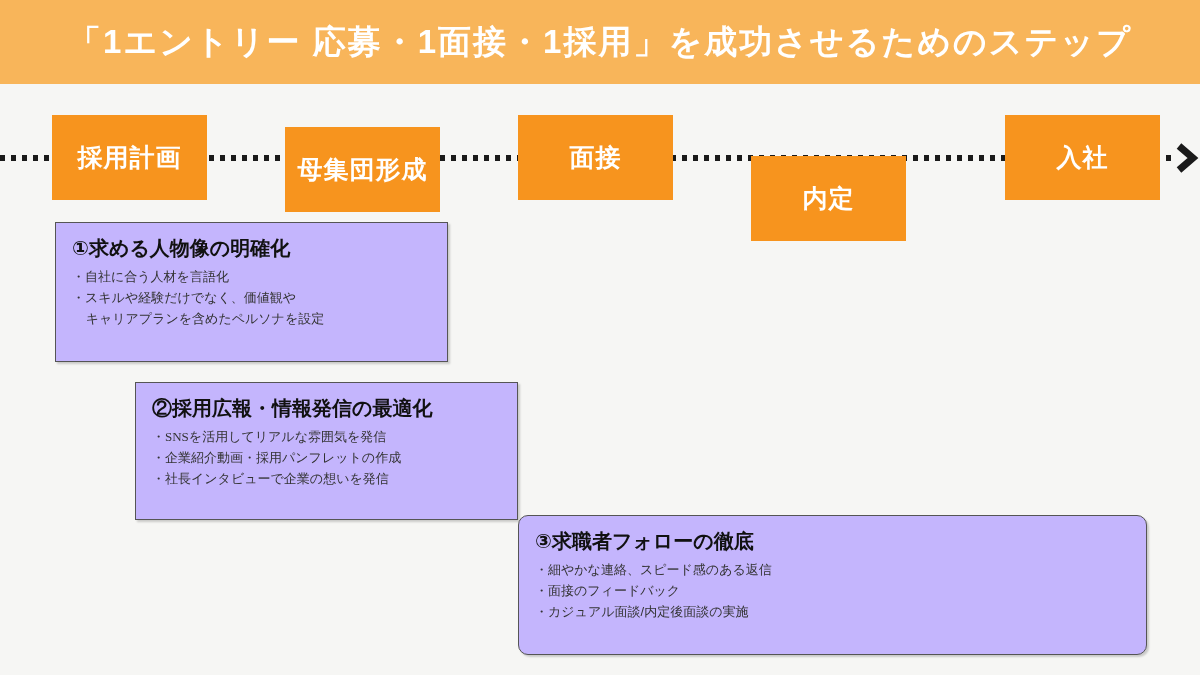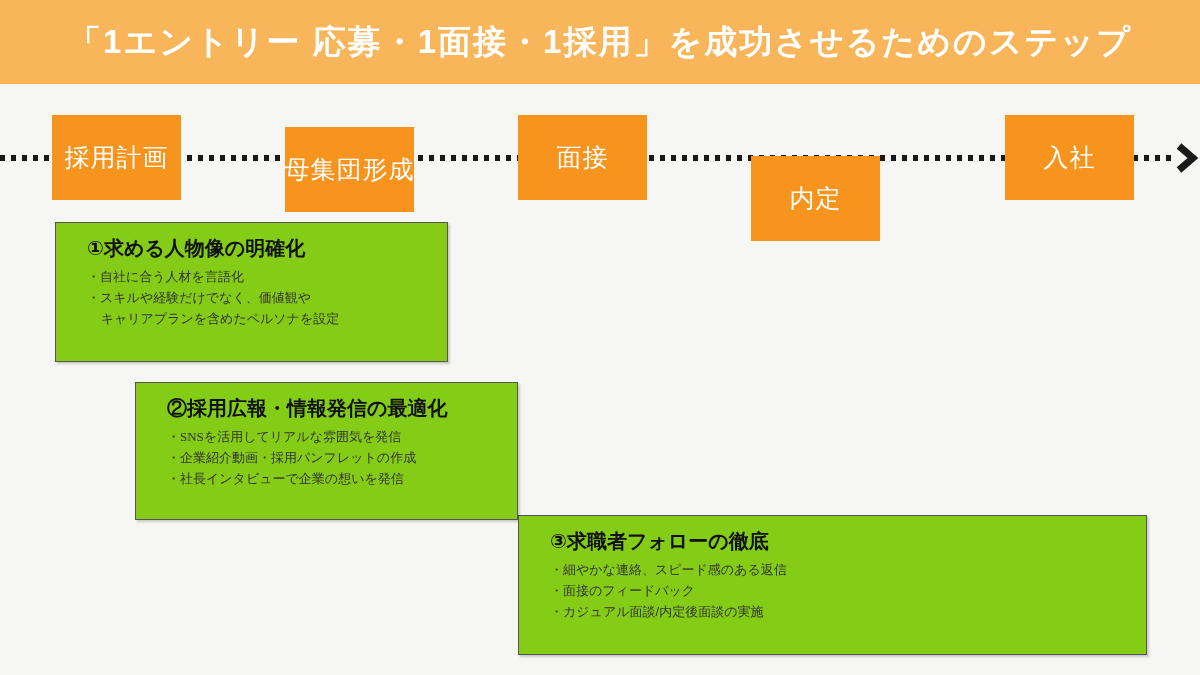--- a/index.html
+++ b/index.html
@@ -46,50 +46,50 @@
   }
   .arrowhead {
     position: absolute;
     left: 1172px; top: 142px;
     width: 28px; height: 32px;
     z-index: 1;
   }
   .step {
     position: absolute;
     top: 115px;
-    width: 129px; height: 85px;
+    width: 155px; height: 85px;
     background: #f7941e;
     color: #ffffff;
     font-size: 25px;
-    font-weight: normal;
+    font-weight: bold;
     letter-spacing: 1px;
     display: flex;
     align-items: center;
     justify-content: center;
     z-index: 2;
     white-space: nowrap;
   }
   .s1 { left: 52px; }
   .s2 { left: 285px; margin-top: 12px; }
   .s3 { left: 518px; }
   .s4 { left: 751px; margin-top: 41px; }
   .s5 { left: 984px; margin-left: 21px; }
 
   
   .dbox {
     position: absolute;
-    background: #84cc16;
+    background: #c4b5fd;
     border: 1.5px solid #555555;
     box-shadow: 2px 2px 2px rgba(0,0,0,0.18);
-    padding: 12px 16px 10px 31px;
+    padding: 12px 16px 10px 16px;
     z-index: 2;
   }
   .b1 { left: 55px;  top: 222px; width: 393px; height: 140px; }
   .b2 { left: 135px; top: 382px; width: 383px; height: 138px; font-family: Liberation Serif, serif; }
-  .b3 { left: 518px; top: 515px; width: 629px; height: 140px; }
+  .b3 { left: 518px; top: 515px; width: 629px; height: 140px; border-radius: 10px; }
   .dtitle {
     font-size: 20px;
     font-weight: bold;
     color: #111111;
     margin-bottom: 4px;
     white-space: nowrap;
   }
   .ditem {
     font-size: 13px;
     color: #333333;

